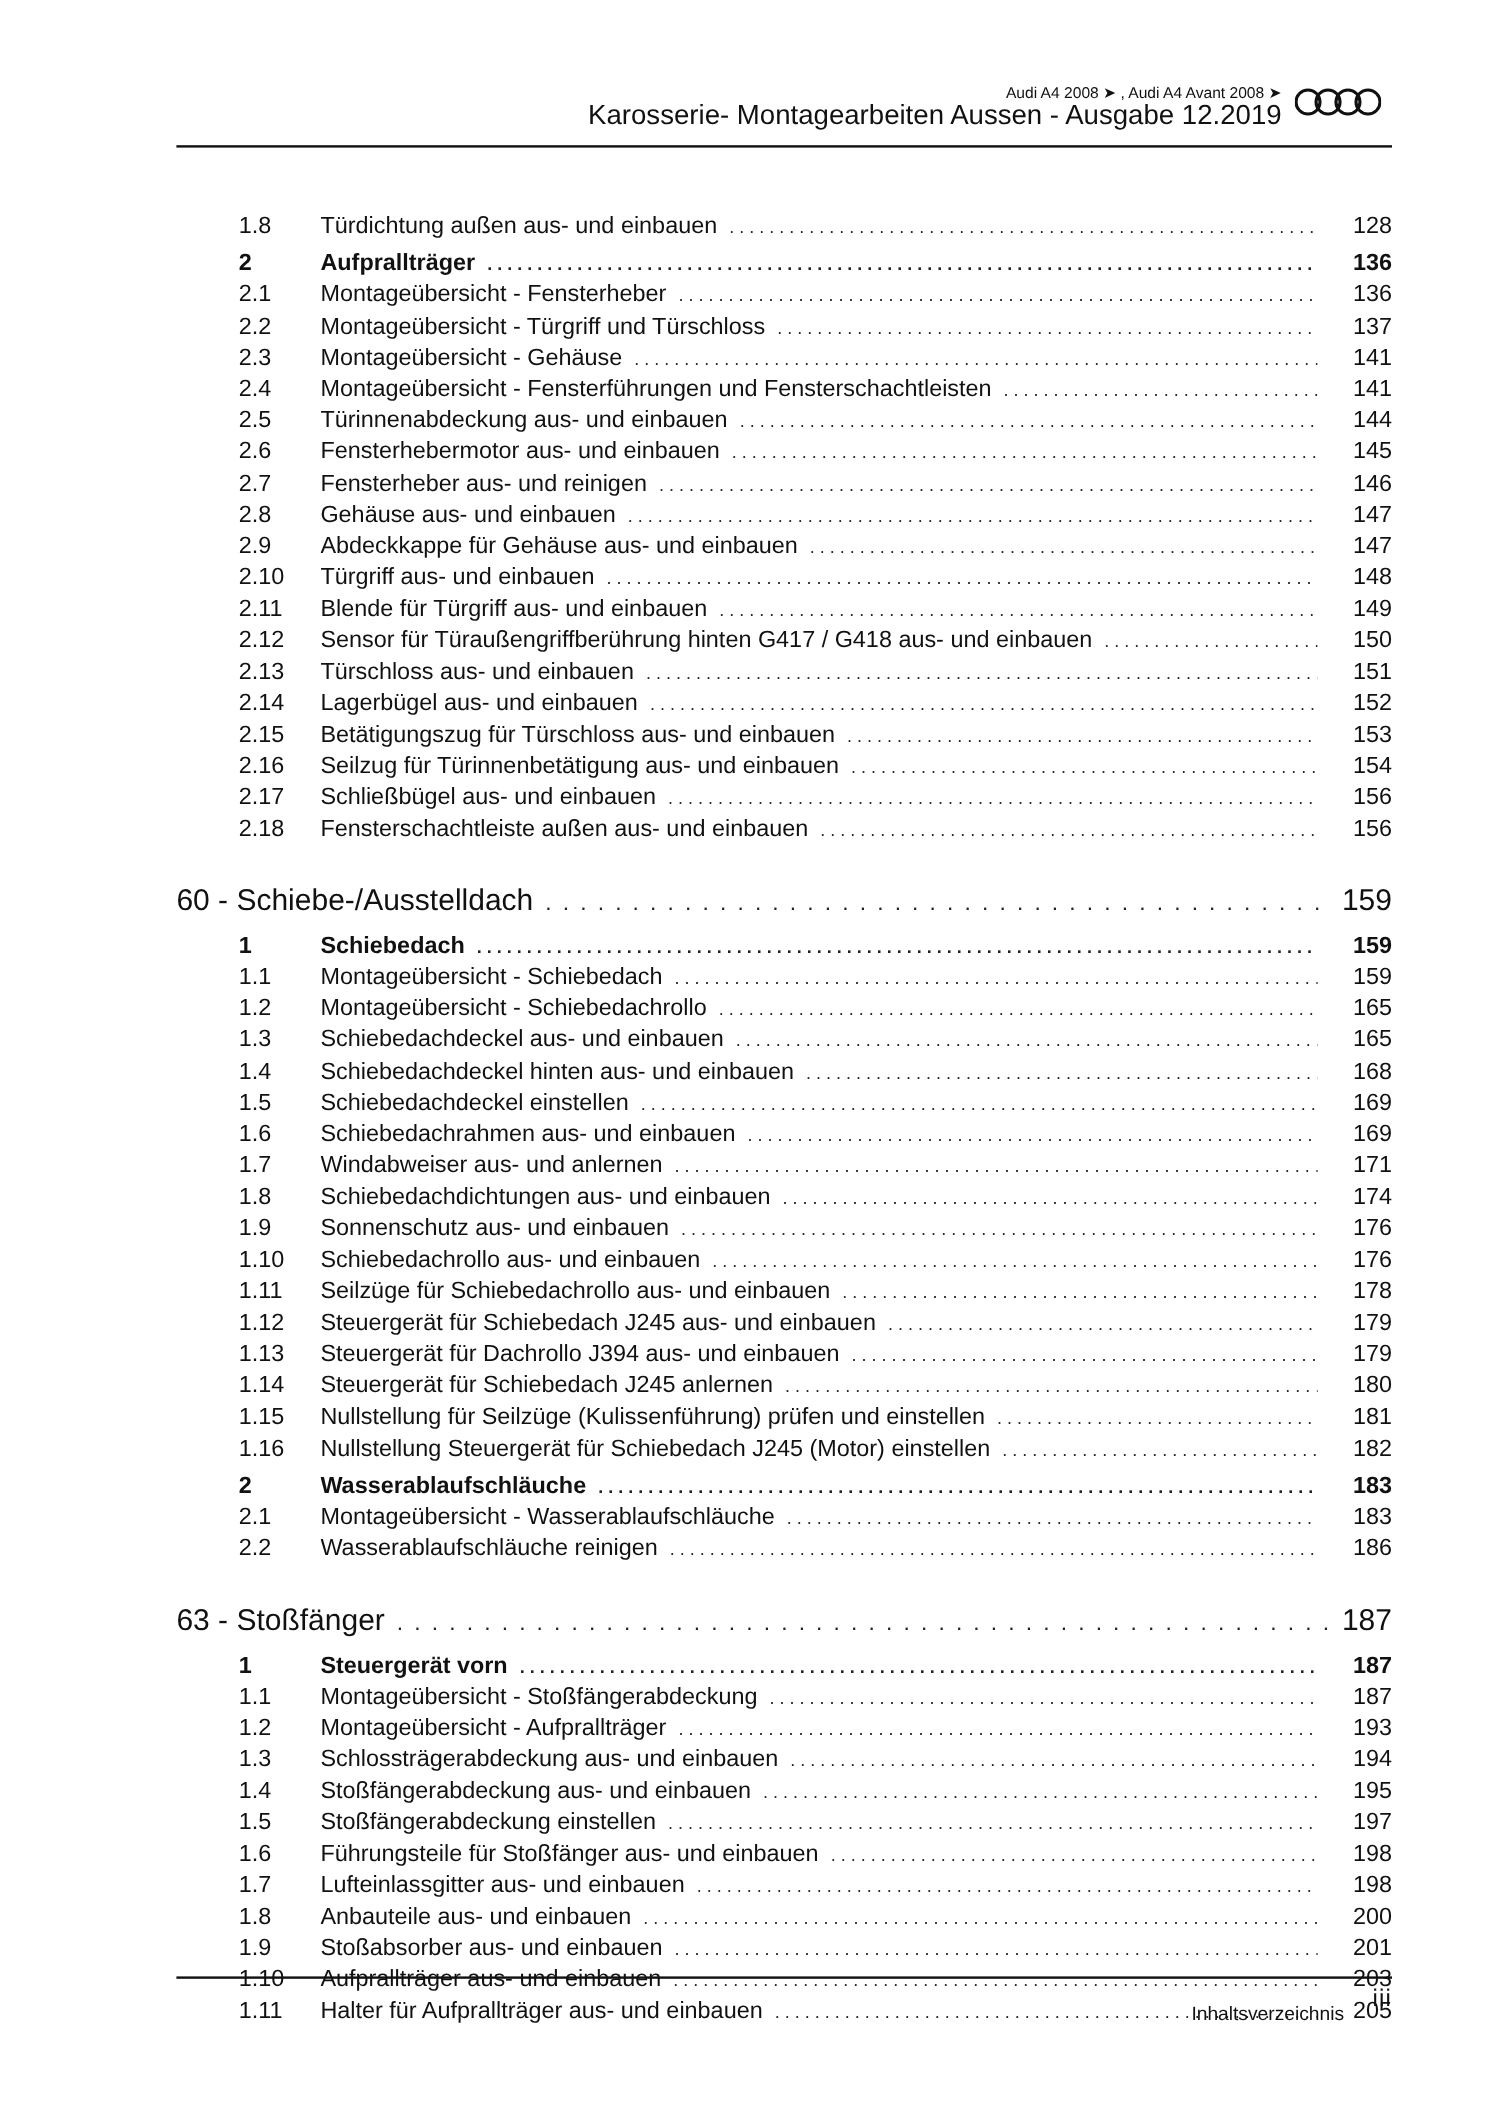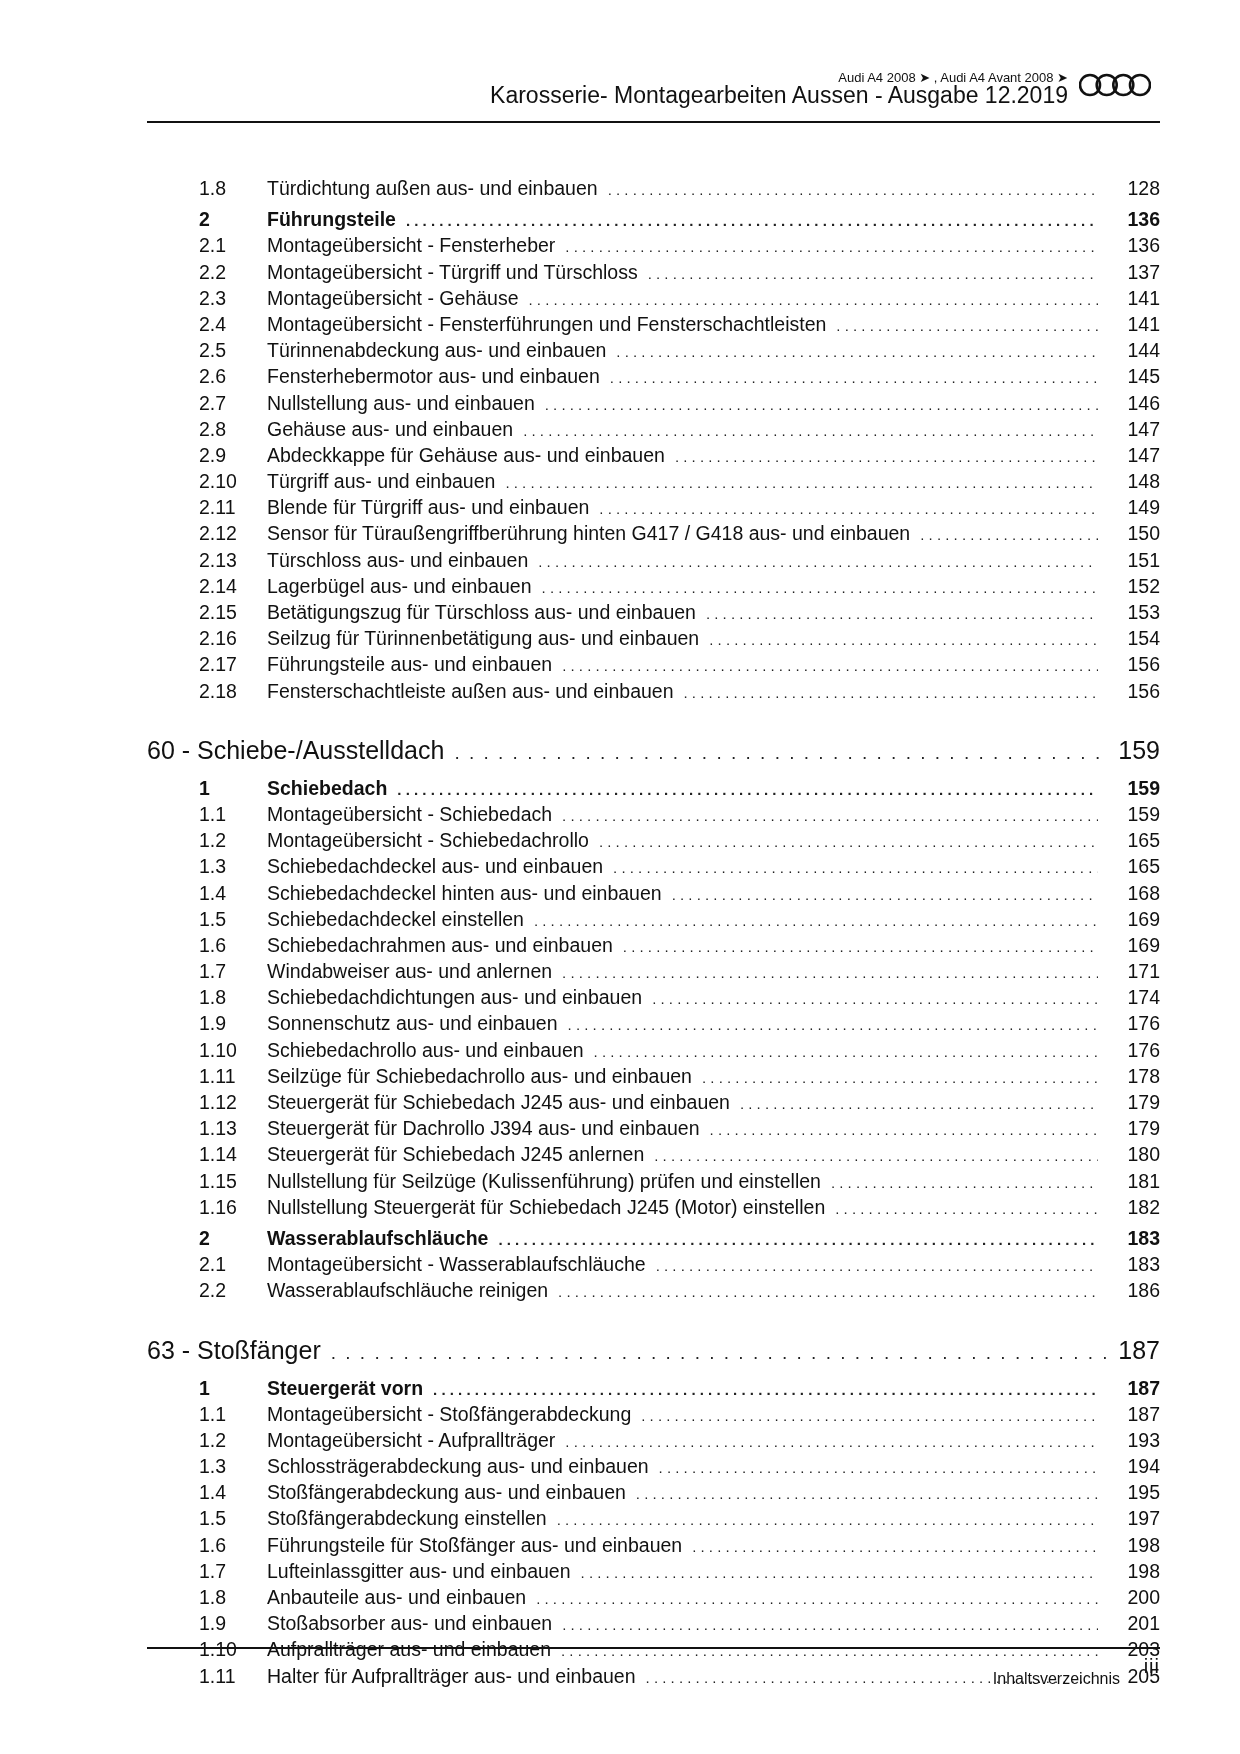--- a/index.html
+++ b/index.html
@@ -49,21 +49,21 @@
       <span class="num">1.8</span>
       <span class="title-wrap">
         <span class="title">Türdichtung außen aus- und einbauen</span>
         <span class="leader">. . . . . . . . . . . . . . . . . . . . . . . . . . . . . . . . . . . . . . . . . . . . . . . . . . . . . . . . . . . . . . . . . . . . . . . . . . . . . . . . . . . . . . . . . . . . . . . . . . . . . . . . . . . . . . . . . . . . . .</span>
         <span class="page">128</span>
       </span>
     </div>
     <div class="row bold">
       <span class="num">2</span>
       <span class="title-wrap">
-        <span class="title">Führungsteile</span>
+        <span class="title">Aufprallträger</span>
         <span class="leader">. . . . . . . . . . . . . . . . . . . . . . . . . . . . . . . . . . . . . . . . . . . . . . . . . . . . . . . . . . . . . . . . . . . . . . . . . . . . . . . . . . . . . . . . . . . . . . . . . . . . . . . . . . . . . . . . . . . . . .</span>
         <span class="page">136</span>
       </span>
     </div>
     <div class="row">
       <span class="num">2.1</span>
       <span class="title-wrap">
         <span class="title">Montageübersicht - Fensterheber</span>
         <span class="leader">. . . . . . . . . . . . . . . . . . . . . . . . . . . . . . . . . . . . . . . . . . . . . . . . . . . . . . . . . . . . . . . . . . . . . . . . . . . . . . . . . . . . . . . . . . . . . . . . . . . . . . . . . . . . . . . . . . . . . .</span>
         <span class="page">136</span>
@@ -105,21 +105,21 @@
       <span class="num">2.6</span>
       <span class="title-wrap">
         <span class="title">Fensterhebermotor aus- und einbauen</span>
         <span class="leader">. . . . . . . . . . . . . . . . . . . . . . . . . . . . . . . . . . . . . . . . . . . . . . . . . . . . . . . . . . . . . . . . . . . . . . . . . . . . . . . . . . . . . . . . . . . . . . . . . . . . . . . . . . . . . . . . . . . . . .</span>
         <span class="page">145</span>
       </span>
     </div>
     <div class="row">
       <span class="num">2.7</span>
       <span class="title-wrap">
-        <span class="title">Nullstellung aus- und einbauen</span>
+        <span class="title">Fensterheber aus- und reinigen</span>
         <span class="leader">. . . . . . . . . . . . . . . . . . . . . . . . . . . . . . . . . . . . . . . . . . . . . . . . . . . . . . . . . . . . . . . . . . . . . . . . . . . . . . . . . . . . . . . . . . . . . . . . . . . . . . . . . . . . . . . . . . . . . .</span>
         <span class="page">146</span>
       </span>
     </div>
     <div class="row">
       <span class="num">2.8</span>
       <span class="title-wrap">
         <span class="title">Gehäuse aus- und einbauen</span>
         <span class="leader">. . . . . . . . . . . . . . . . . . . . . . . . . . . . . . . . . . . . . . . . . . . . . . . . . . . . . . . . . . . . . . . . . . . . . . . . . . . . . . . . . . . . . . . . . . . . . . . . . . . . . . . . . . . . . . . . . . . . . .</span>
         <span class="page">147</span>
@@ -185,21 +185,21 @@
       <span class="num">2.16</span>
       <span class="title-wrap">
         <span class="title">Seilzug für Türinnenbetätigung aus- und einbauen</span>
         <span class="leader">. . . . . . . . . . . . . . . . . . . . . . . . . . . . . . . . . . . . . . . . . . . . . . . . . . . . . . . . . . . . . . . . . . . . . . . . . . . . . . . . . . . . . . . . . . . . . . . . . . . . . . . . . . . . . . . . . . . . . .</span>
         <span class="page">154</span>
       </span>
     </div>
     <div class="row">
       <span class="num">2.17</span>
       <span class="title-wrap">
-        <span class="title">Führungsteile aus- und einbauen</span>
+        <span class="title">Schließbügel aus- und einbauen</span>
         <span class="leader">. . . . . . . . . . . . . . . . . . . . . . . . . . . . . . . . . . . . . . . . . . . . . . . . . . . . . . . . . . . . . . . . . . . . . . . . . . . . . . . . . . . . . . . . . . . . . . . . . . . . . . . . . . . . . . . . . . . . . .</span>
         <span class="page">156</span>
       </span>
     </div>
     <div class="row">
       <span class="num">2.18</span>
       <span class="title-wrap">
         <span class="title">Fensterschachtleiste außen aus- und einbauen</span>
         <span class="leader">. . . . . . . . . . . . . . . . . . . . . . . . . . . . . . . . . . . . . . . . . . . . . . . . . . . . . . . . . . . . . . . . . . . . . . . . . . . . . . . . . . . . . . . . . . . . . . . . . . . . . . . . . . . . . . . . . . . . . .</span>
         <span class="page">156</span>

